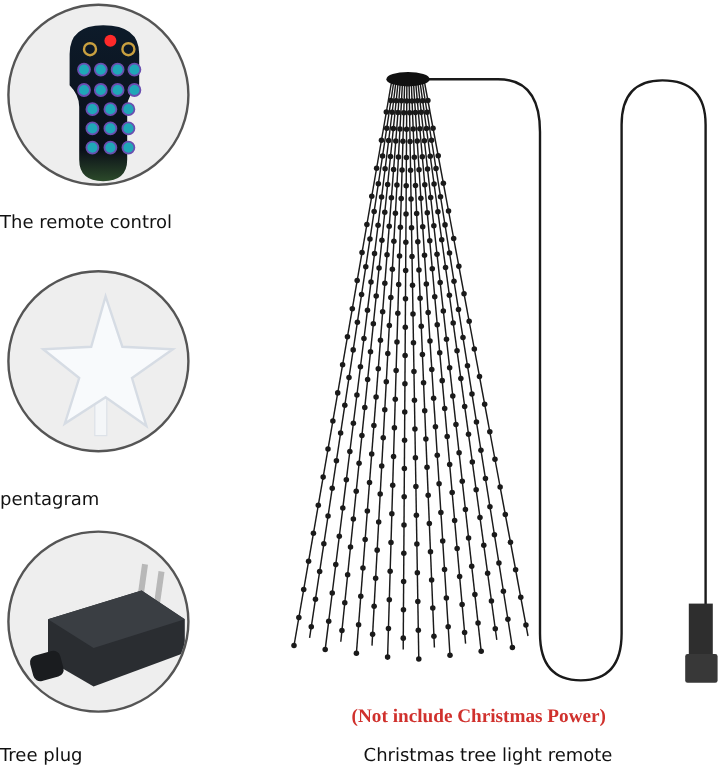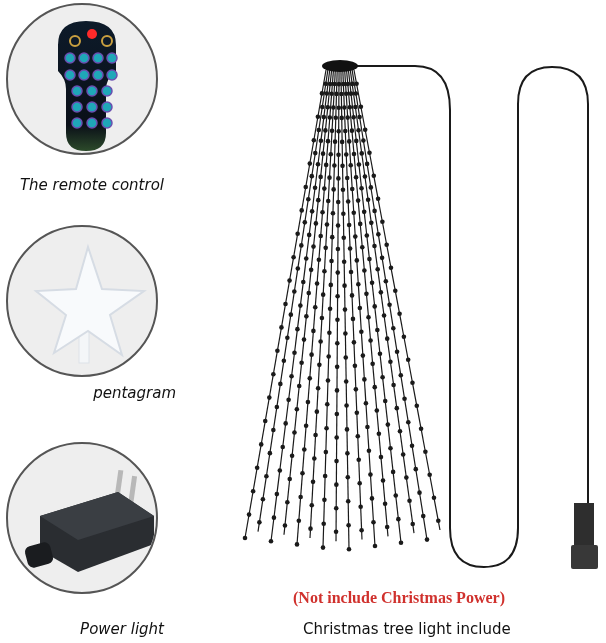--- a/index.html
+++ b/index.html
@@ -1,23 +1,23 @@
 <!DOCTYPE html>
 <html><head>
 <meta charset="utf-8">
 <style>
   html, body { margin: 0; padding: 0; background: #ffffff; }
   body { width: 606px; height: 643px; position: relative; overflow: hidden; font-family: "DejaVu Sans", sans-serif; }
   .circle { position: absolute; left: 6px; width: 152px; height: 152px; border-radius: 50%; border: 2px solid #555555; background: #eeeeee; box-sizing: border-box; overflow: hidden; }
   .c1 { top: 3px; }
   .c2 { top: 225px; }
   .c3 { top: 442px; }
-  .label { position: absolute; left: 0; width: 164px; text-align: right; font-size: 15px; color: #111; font-style: italic; }
+  .label { position: absolute; left: 0; width: 164px; text-align: left; font-size: 15px; color: #111; }
   .l1 { top: 176px; }
-  .l2 { top: 384px; padding-left: 12px; }
+  .l2 { top: 407px; }
   .l3 { top: 620px; }
   .circle svg { position: absolute; left: 0; top: 0; }
   #tree { position: absolute; left: 0; top: 0; }
   .note { position: absolute; left: 293px; top: 589px; font-family: "Liberation Serif", serif; font-weight: bold; font-size: 16px; color: #d0312d; white-space: nowrap; }
   .caption { position: absolute; left: 303px; top: 620px; font-size: 15px; color: #111; white-space: nowrap; }
 </style>
 </head>
 <body>
 
 <div class="circle c1">
@@ -66,21 +66,21 @@
 
 <div class="circle c3">
   <svg width="152" height="152" viewBox="0 0 152 152">
     <rect x="108" y="26" width="5" height="34" fill="#b8b8b8" transform="rotate(8 110 43)"></rect>
     <rect x="122" y="32" width="5" height="30" fill="#b8b8b8" transform="rotate(8 124 47)"></rect>
     <polygon points="32,72 110,48 146,72 146,100 70,128 32,106" fill="#2a2d31"></polygon>
     <polygon points="32,72 110,48 146,72 70,96" fill="#3a3e43"></polygon>
     <rect x="18" y="100" width="26" height="22" rx="6" fill="#1a1c1f" transform="rotate(-15 31 111)"></rect>
   </svg>
 </div>
-<div class="label l3">Power light</div>
+<div class="label l3">Tree plug</div>
 
 <svg id="tree" width="606" height="643" viewBox="0 0 606 643">
   <g stroke="#1a1a1a" fill="none" stroke-width="2">
     <path d="M356 66 L415 66 Q450 66 450 110 L450 528 Q450 567 484 567 Q518 567 518 528 L518 104 Q518 67 552 67 Q588 67 588 104 L588 505"></path>
   </g>
   <rect x="574" y="503" width="20" height="42" fill="#2e2e2e"></rect>
   <rect x="571" y="545" width="27" height="24" rx="2" fill="#383838"></rect>
   <g stroke="#1a1a1a" stroke-width="1.2" id="strands">
       <line x1="326" y1="70" x2="245" y2="538"></line>
       <line x1="327.8666666666667" y1="70" x2="258" y2="531.6"></line>
@@ -418,13 +418,13 @@
       <circle cx="421.08" cy="428.8" r="2.3"></circle>
       <circle cx="425.38" cy="451.79999999999995" r="2.3"></circle>
       <circle cx="429.68" cy="474.8" r="2.3"></circle>
       <circle cx="433.98" cy="497.79999999999995" r="2.3"></circle>
       <circle cx="438.28" cy="520.8" r="2.3"></circle>
     </g>
   <ellipse cx="340" cy="66" rx="18" ry="6" fill="#111"></ellipse>
 </svg>
 
 <div class="note">(Not include Christmas Power)</div>
-<div class="caption">Christmas tree light include</div>
+<div class="caption">Christmas tree light remote</div>
 
 </body></html>

